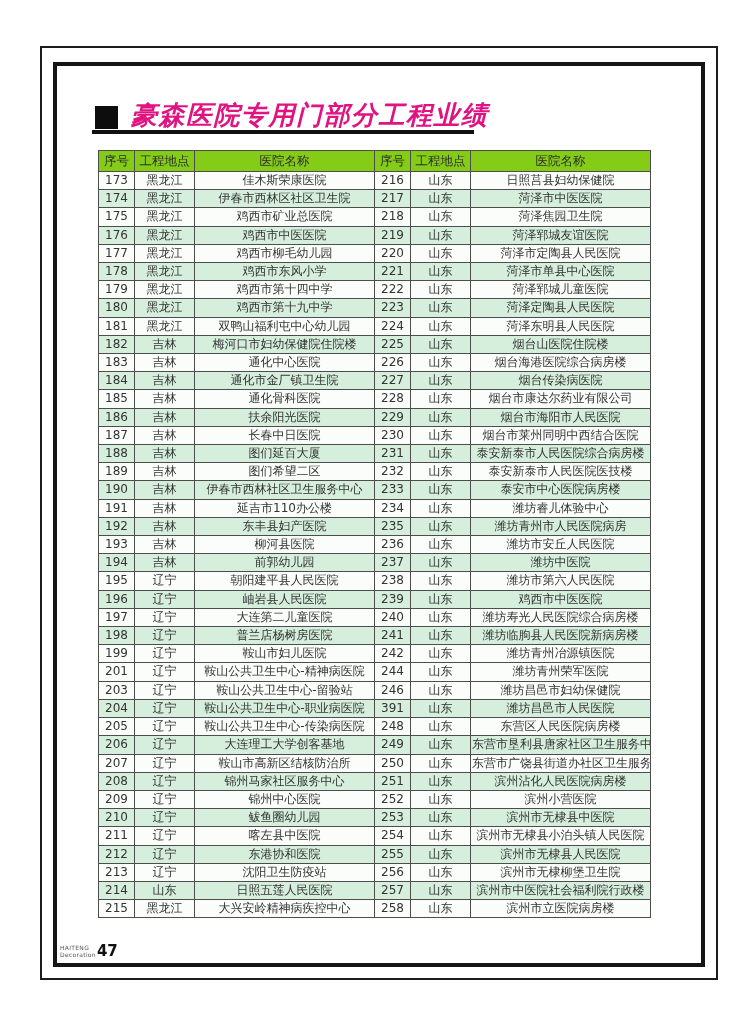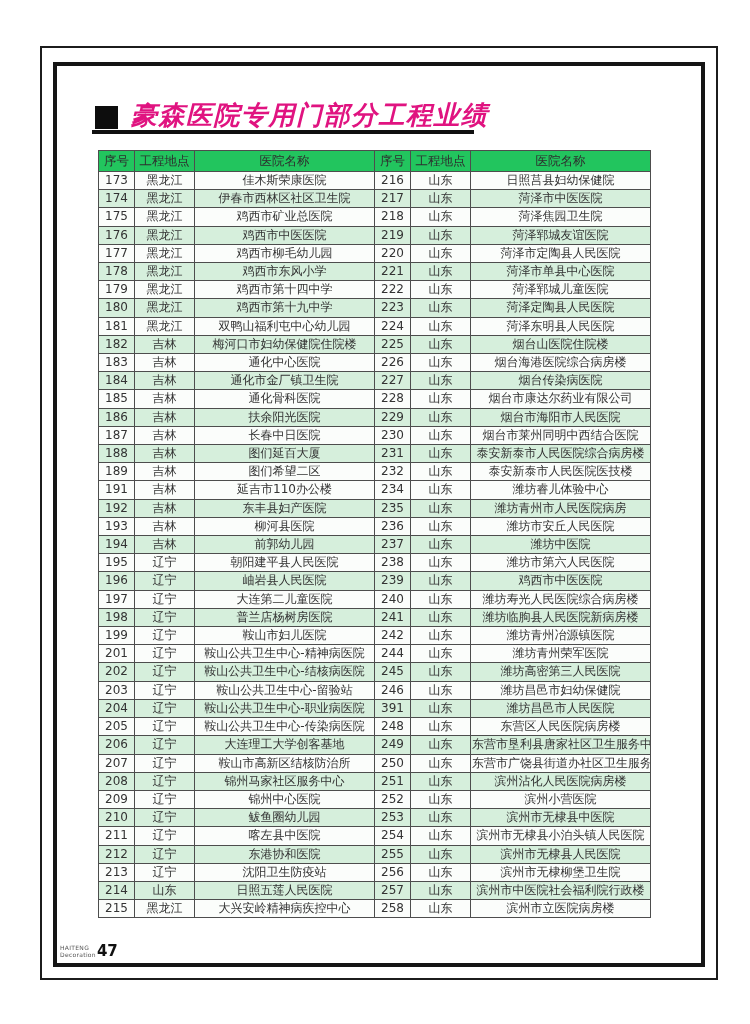--- a/index.html
+++ b/index.html
@@ -57,21 +57,21 @@
     padding: 0 1px;
     text-align: center;
     white-space: nowrap;
     overflow: hidden;
     height: 17.2px;
     line-height: 17.2px;
     font-weight: normal;
     background: #fbfdfb;
   }
   table.perf thead th {
-    background: #22c55e;
+    background: #84cc16;
     height: 20px; line-height: 20px;
     font-size: 12.5px;
     color: #2e2e2e;
   }
   table.perf tr.alt td { background: #d6efdc; }
 
   .footer { position: absolute; left: 60px; top: 944px; display: flex; }
   .footer-brand {
     font-size: 6px; line-height: 7px; color: #555;
     letter-spacing: 0.3px;
@@ -244,20 +244,28 @@
           <td>泰安新泰市人民医院综合病房楼</td>
         </tr>
         <tr>
           <td>189</td>
           <td>吉林</td>
           <td>图们希望二区</td>
           <td>232</td>
           <td>山东</td>
           <td>泰安新泰市人民医院医技楼</td>
         </tr>
+        <tr class="alt">
+          <td>190</td>
+          <td>吉林</td>
+          <td>伊春市西林社区卫生服务中心</td>
+          <td>233</td>
+          <td>山东</td>
+          <td>泰安市中心医院病房楼</td>
+        </tr>
         <tr>
           <td>191</td>
           <td>吉林</td>
           <td>延吉市110办公楼</td>
           <td>234</td>
           <td>山东</td>
           <td>潍坊睿儿体验中心</td>
         </tr>
         <tr class="alt">
           <td>192</td>
@@ -323,28 +331,20 @@
           <td>山东</td>
           <td>潍坊青州冶源镇医院</td>
         </tr>
         <tr>
           <td>201</td>
           <td>辽宁</td>
           <td>鞍山公共卫生中心-精神病医院</td>
           <td>244</td>
           <td>山东</td>
           <td>潍坊青州荣军医院</td>
-        </tr>
-        <tr class="alt">
-          <td>202</td>
-          <td>辽宁</td>
-          <td>鞍山公共卫生中心-结核病医院</td>
-          <td>245</td>
-          <td>山东</td>
-          <td>潍坊高密第三人民医院</td>
         </tr>
         <tr>
           <td>203</td>
           <td>辽宁</td>
           <td>鞍山公共卫生中心-留验站</td>
           <td>246</td>
           <td>山东</td>
           <td>潍坊昌邑市妇幼保健院</td>
         </tr>
         <tr class="alt">

